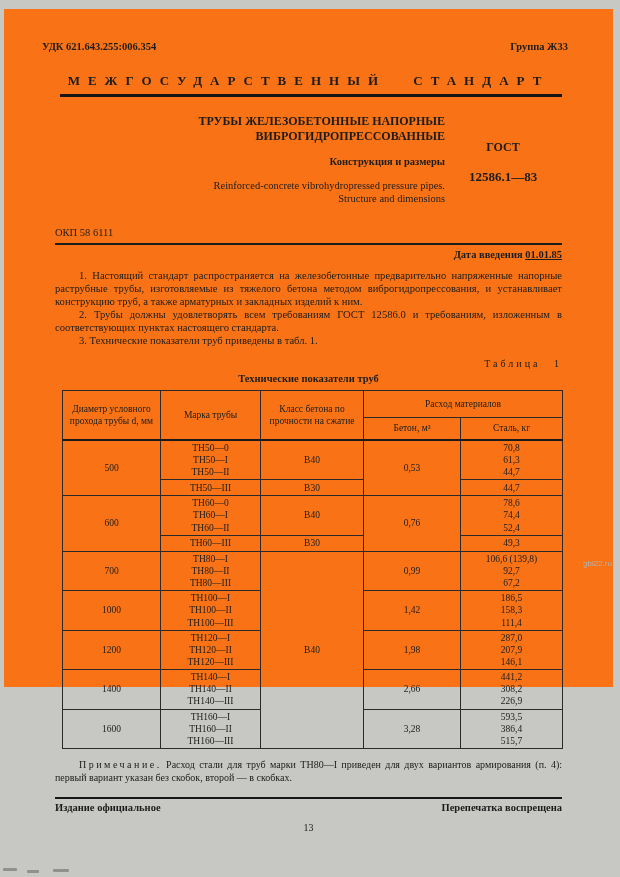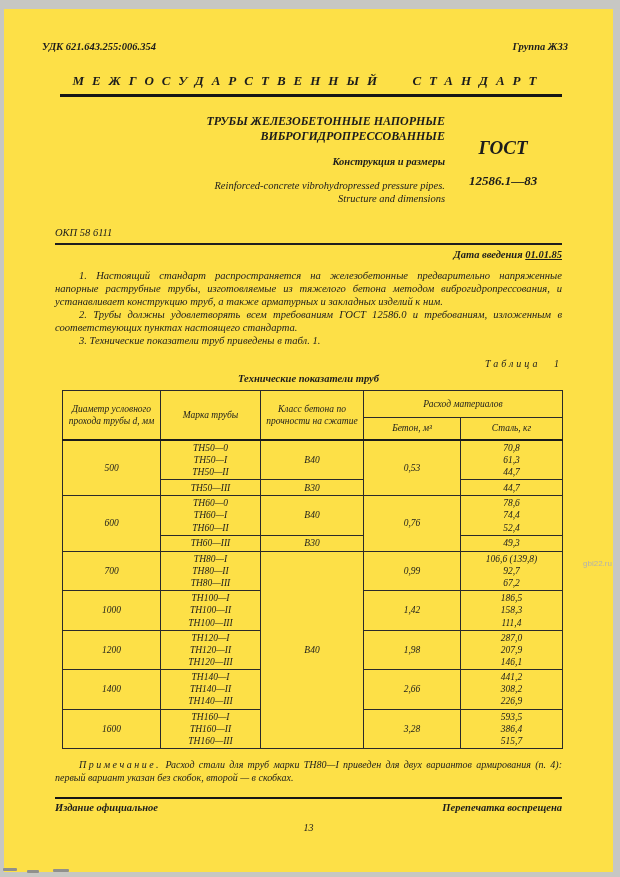--- a/index.html
+++ b/index.html
@@ -5,38 +5,37 @@
   * { box-sizing: border-box; }
   html,body { margin:0; padding:0; }
   body {
     width:620px; height:877px; position:relative; overflow:hidden;
     background:#c7c7c3;
     font-family:"Liberation Serif", serif;
     color:#1c1c1c;
     -webkit-font-smoothing:antialiased;
   }
   .page {
-    position:absolute; left:4px; top:9px; width:609px; height:863px;
-    background:#fde047;
-    font-style:italic;
+    position:absolute; left:4px; top:9px; width:609px; height:678px;
+    background:#f97316;
   }
   
   .udk-row { display:flex; justify-content:space-between; padding:32px 45px 0 38px;
              font-size:10.5px; font-weight:bold; }
   .std-line { margin-top:21px; text-align:center; font-weight:bold; font-size:13px;
               letter-spacing:8px; word-spacing:16px; white-space:nowrap; }
   .thick-rule { margin:5px 51px 0 56px; border-top:3.5px solid #161616; }
   
   .title-section { display:flex; margin:17px 51px 0 51px; }
   .title-center { width:390px; text-align:right; }
   .title-ru { font-weight:bold; font-size:12px; line-height:1.25; }
   .subtitle { font-weight:bold; font-size:10.5px; margin-top:12px; }
   .title-en { font-size:10.5px; line-height:1.2; margin-top:13px; }
   .gost-box { width:116px; align-self:center; text-align:center; font-weight:bold; margin-top:6px; }
-  .gost-label { font-size:19px; }
+  .gost-label { font-size:12px; }
   .gost-number { font-size:13px; margin-top:14px; }
   .okp { margin:22px 0 0 51px; font-size:10.5px; }
   .date-rule { margin:5px 51px 0 51px; border-top:2px solid #1e1e1e; }
   .date-line { margin:4px 51px 0 0; text-align:right; font-size:10.5px; font-weight:bold;padding-left:28px; }
   .date-value { text-decoration:underline; }
   
   .paragraphs { margin:9px 51px 0 51px; font-size:10.6px; line-height:1.23; text-align:justify; }
   .paragraphs p { margin:0; text-indent:24px; }
   
   .tbl-caption { margin:11px 51px 0 0; text-align:right; font-size:10px;

